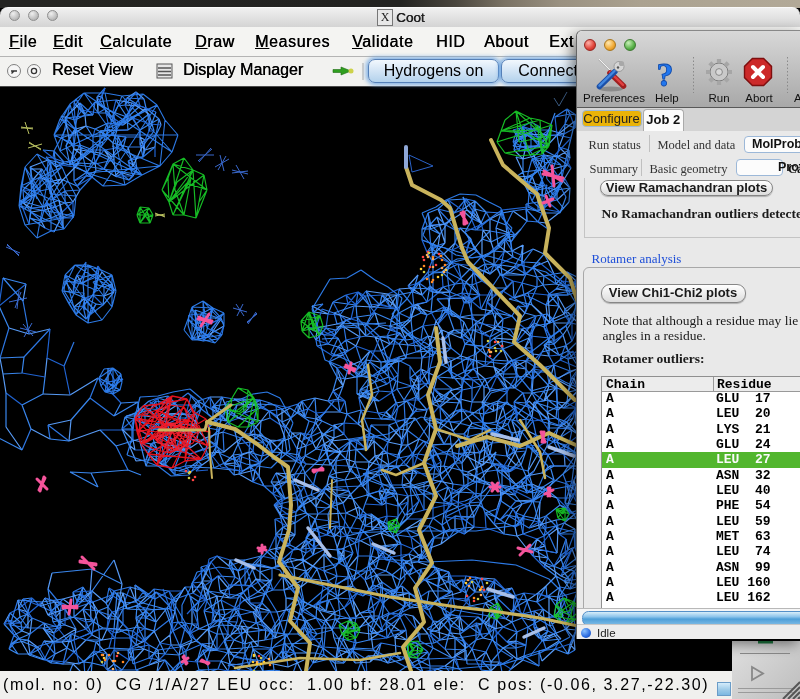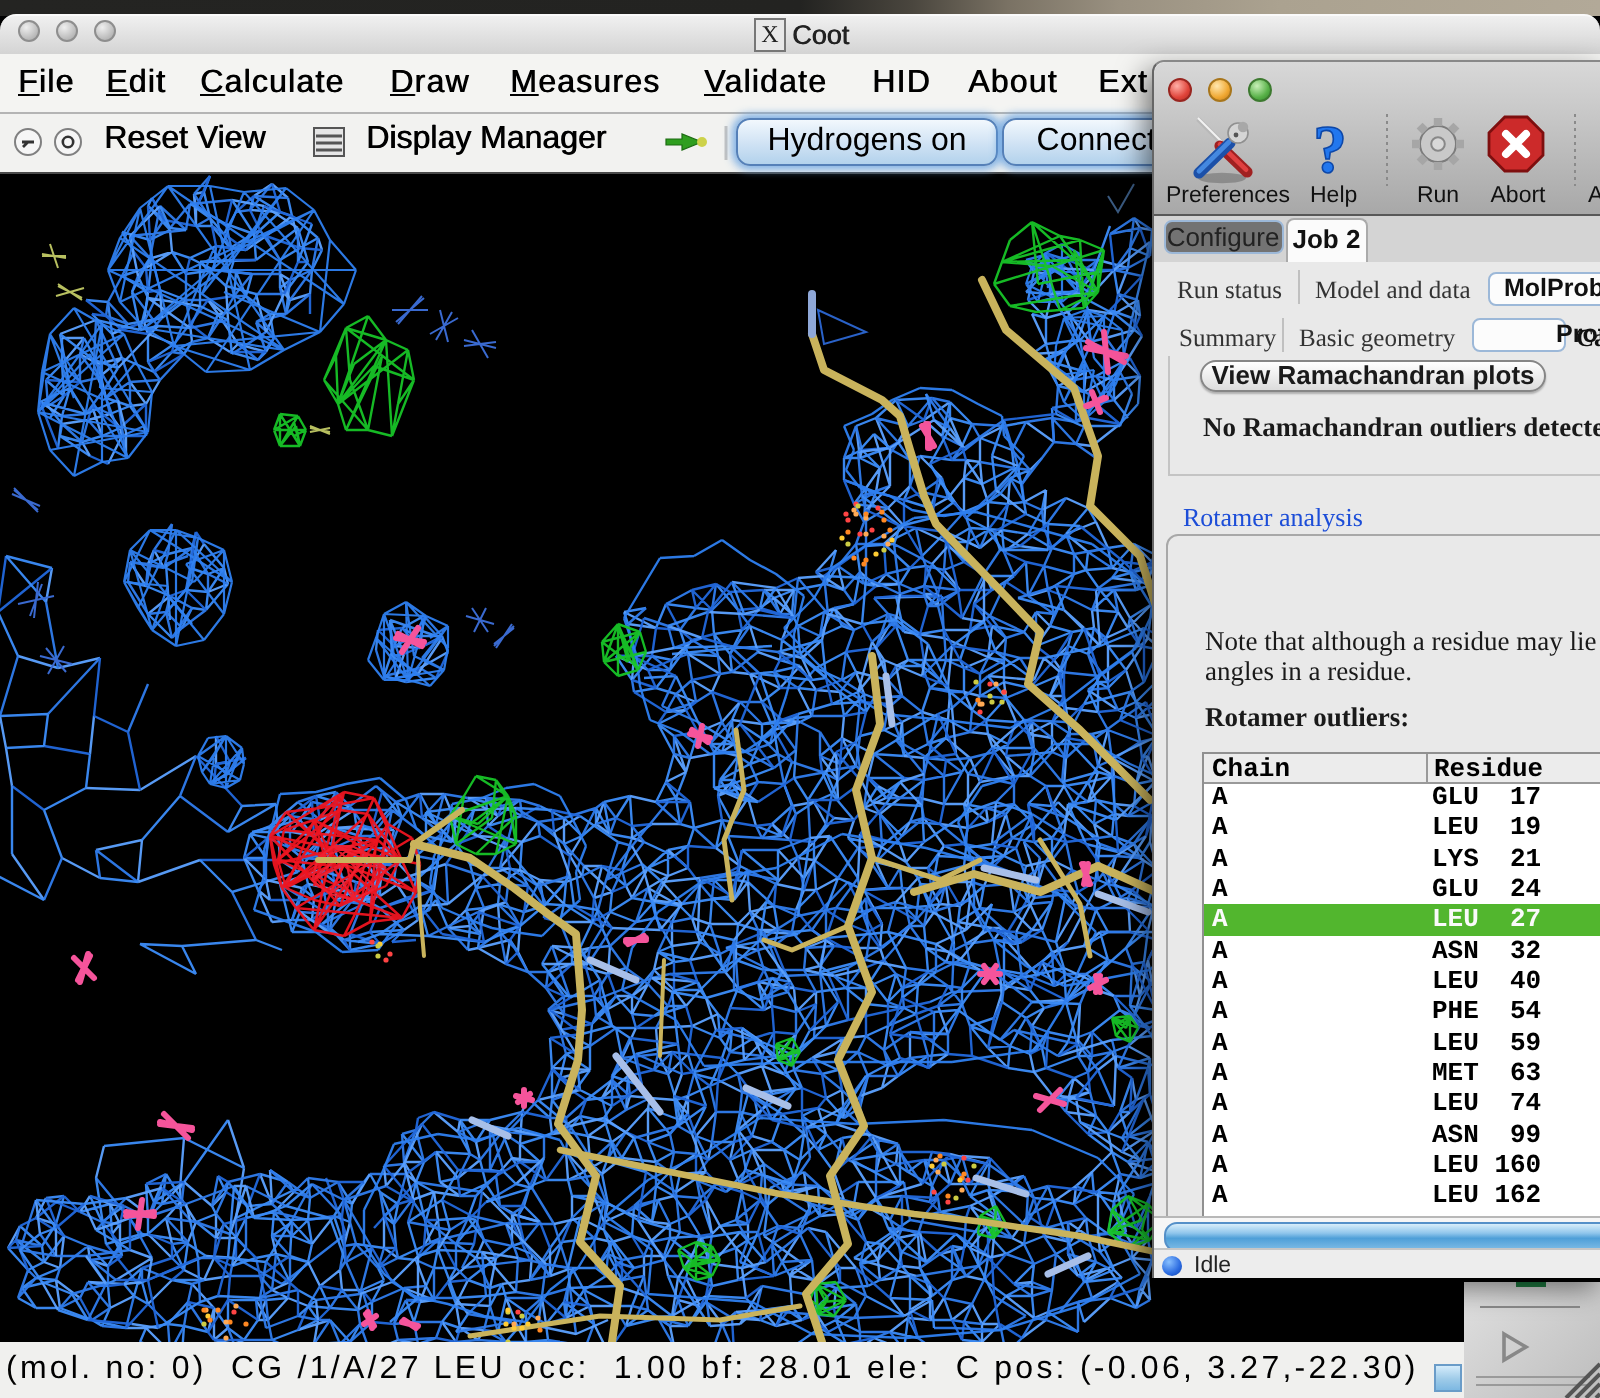--- a/index.html
+++ b/index.html
@@ -366,21 +366,21 @@
       <line x1="116.5" y1="2" x2="116.5" y2="38" stroke="#8a8a8a" stroke-dasharray="1.5,2"></line>
       <line x1="210.5" y1="2" x2="210.5" y2="38" stroke="#8a8a8a" stroke-dasharray="1.5,2"></line>
     </svg>
     <div class="dico" style="left:6px;top:61px;width:58px;">Preferences</div>
     <div class="dico" style="left:78px;top:61px;width:22px;">Help</div>
     <div class="dico" style="left:131px;top:61px;width:22px;">Run</div>
     <div class="dico" style="left:168px;top:61px;width:28px;">Abort</div>
     <div class="dico" style="left:217px;top:61px;width:20px;text-align:left;">Ap</div>
   </div>
   <div class="d" id="dtabs">
-    <div class="tab" style="left:4.5px;top:2px;width:60px;height:17px;background:#737373;
+    <div class="tab" style="left:4.5px;top:2px;width:60px;height:17px;background:#eab308;
          border:1.5px solid #9cb8d8;border-radius:4px;font-size:13px;color:#222;
          text-align:center;line-height:16px;">Configure</div>
     <div class="tab" style="left:65.5px;top:1px;width:41.5px;height:22px;background:#fbfbfb;
          border:1px solid #aaa;border-bottom:none;border-radius:4px 4px 0 0;
          font-size:13px;font-weight:bold;color:#111;text-align:center;line-height:20px;">Job 2</div>
   </div>
   <div class="d" id="dcontent">
 
     <div class="dlabel" style="left:11.5px;top:7px;font-size:12.5px;color:#333;">Run status</div>
     <div class="dlabel" style="left:80.5px;top:7px;font-size:12.5px;color:#333;">Model and data</div>
@@ -398,33 +398,34 @@
     <div style="position:absolute;left:64px;top:28px;width:1px;height:17px;background:#c0c0c0;"></div>
 
     <div style="position:absolute;left:7px;top:47px;width:226px;height:59px;
          border-left:1px solid #c4c4c4;border-bottom:1px solid #c4c4c4;"></div>
     <div class="pill" style="left:23px;top:48.5px;width:171px;height:14px;line-height:14px;">View Ramachandran plots</div>
     <div class="dlabel" style="left:24.5px;top:75px;font-size:13.5px;font-weight:bold;white-space:pre;">No Ramachandran outliers detected</div>
 
     <div class="dlabel" style="left:14.5px;top:120px;font-size:13px;color:#1d4ed8;">Rotamer analysis</div>
     <div style="position:absolute;left:5.5px;top:135.5px;width:240px;height:350px;
          border:1px solid #a8a8a8;border-radius:6px;"></div>
+    <div class="pill" style="left:23.5px;top:153px;width:143px;height:16.5px;line-height:16px;">View Chi1-Chi2 plots</div>
     <div class="dlabel" style="left:25.5px;top:181.5px;font-size:13.5px;white-space:pre;">Note that although a residue may lie</div>
     <div class="dlabel" style="left:25.5px;top:196.5px;font-size:13.5px;white-space:pre;">angles in a residue.</div>
     <div class="dlabel" style="left:25.5px;top:220px;font-size:13.5px;font-weight:bold;">Rotamer outliers:</div>
 
     <div id="rtable">
       <div style="position:absolute;left:0;top:0;width:210px;height:14px;background:#ececec;
            border-bottom:1px solid #999;font-weight:bold;">
         <span style="position:absolute;left:4px;">Chain</span>
         <span style="position:absolute;left:115px;">Residue</span>
         <div style="position:absolute;left:111px;top:0;width:1px;height:14px;background:#999;"></div>
       </div>
       <div class="trow" style="top:14.50px;"><span style="position:absolute;left:4px;">A</span><span style="position:absolute;left:114px;">GLU  17</span></div>
-<div class="trow" style="top:29.84px;"><span style="position:absolute;left:4px;">A</span><span style="position:absolute;left:114px;">LEU  19</span></div>
+<div class="trow" style="top:29.84px;"><span style="position:absolute;left:4px;">A</span><span style="position:absolute;left:114px;">LEU  20</span></div>
 <div class="trow" style="top:45.18px;"><span style="position:absolute;left:4px;">A</span><span style="position:absolute;left:114px;">LYS  21</span></div>
 <div class="trow" style="top:60.52px;"><span style="position:absolute;left:4px;">A</span><span style="position:absolute;left:114px;">GLU  24</span></div>
 <div class="trow" style="top:75.86px;background:#52b62e;color:#fafafa;"><span style="position:absolute;left:4px;">A</span><span style="position:absolute;left:114px;">LEU  27</span></div>
 <div class="trow" style="top:91.20px;"><span style="position:absolute;left:4px;">A</span><span style="position:absolute;left:114px;">ASN  32</span></div>
 <div class="trow" style="top:106.54px;"><span style="position:absolute;left:4px;">A</span><span style="position:absolute;left:114px;">LEU  40</span></div>
 <div class="trow" style="top:121.88px;"><span style="position:absolute;left:4px;">A</span><span style="position:absolute;left:114px;">PHE  54</span></div>
 <div class="trow" style="top:137.22px;"><span style="position:absolute;left:4px;">A</span><span style="position:absolute;left:114px;">LEU  59</span></div>
 <div class="trow" style="top:152.56px;"><span style="position:absolute;left:4px;">A</span><span style="position:absolute;left:114px;">MET  63</span></div>
 <div class="trow" style="top:167.90px;"><span style="position:absolute;left:4px;">A</span><span style="position:absolute;left:114px;">LEU  74</span></div>
 <div class="trow" style="top:183.24px;"><span style="position:absolute;left:4px;">A</span><span style="position:absolute;left:114px;">ASN  99</span></div>

